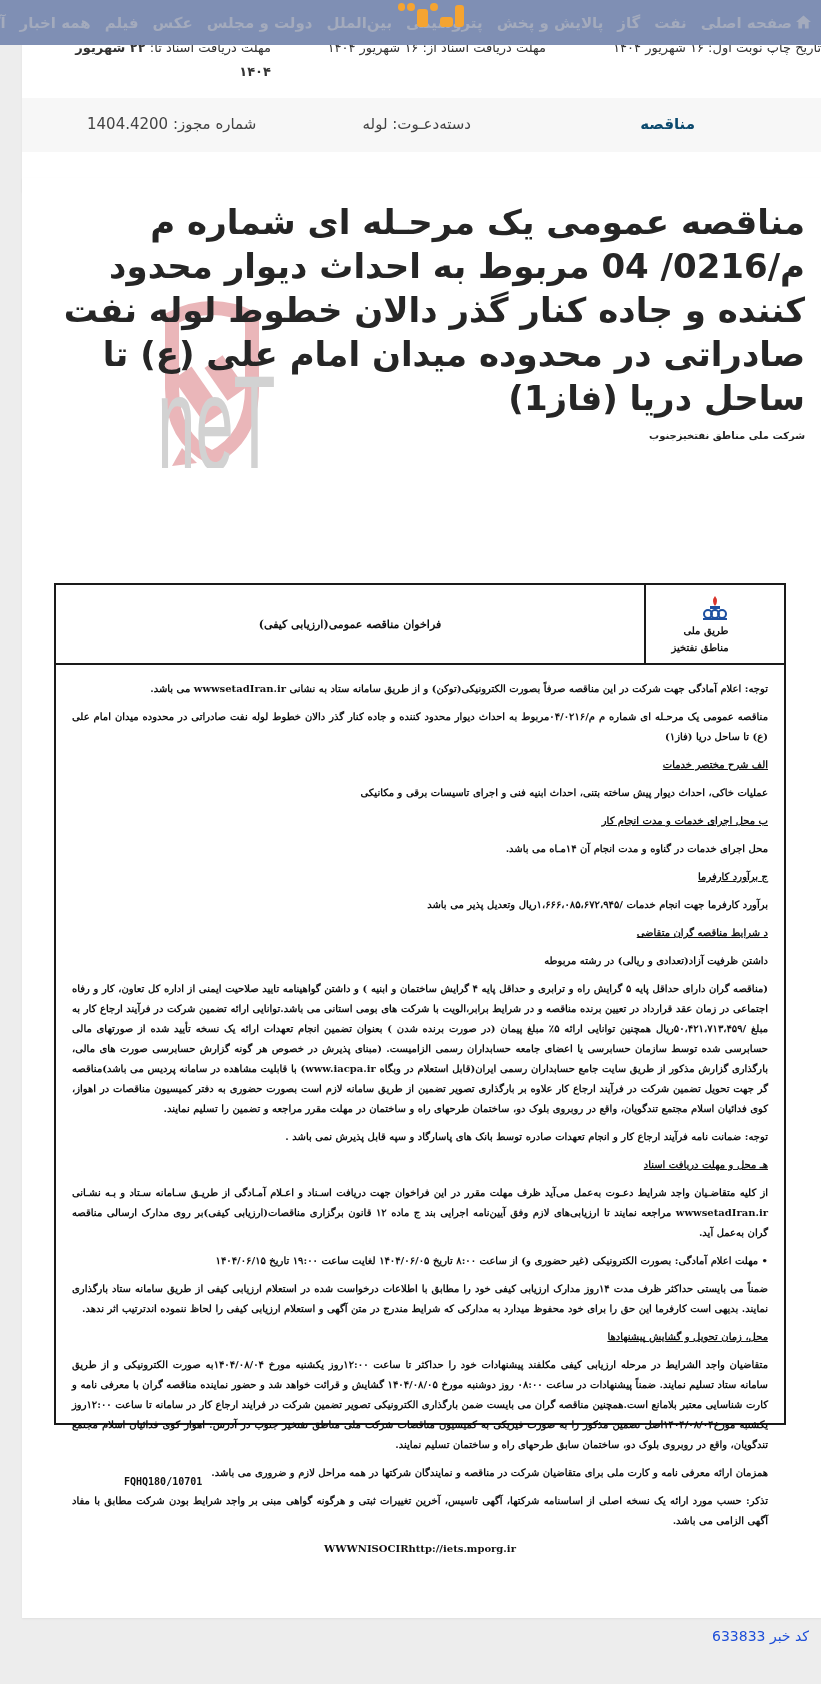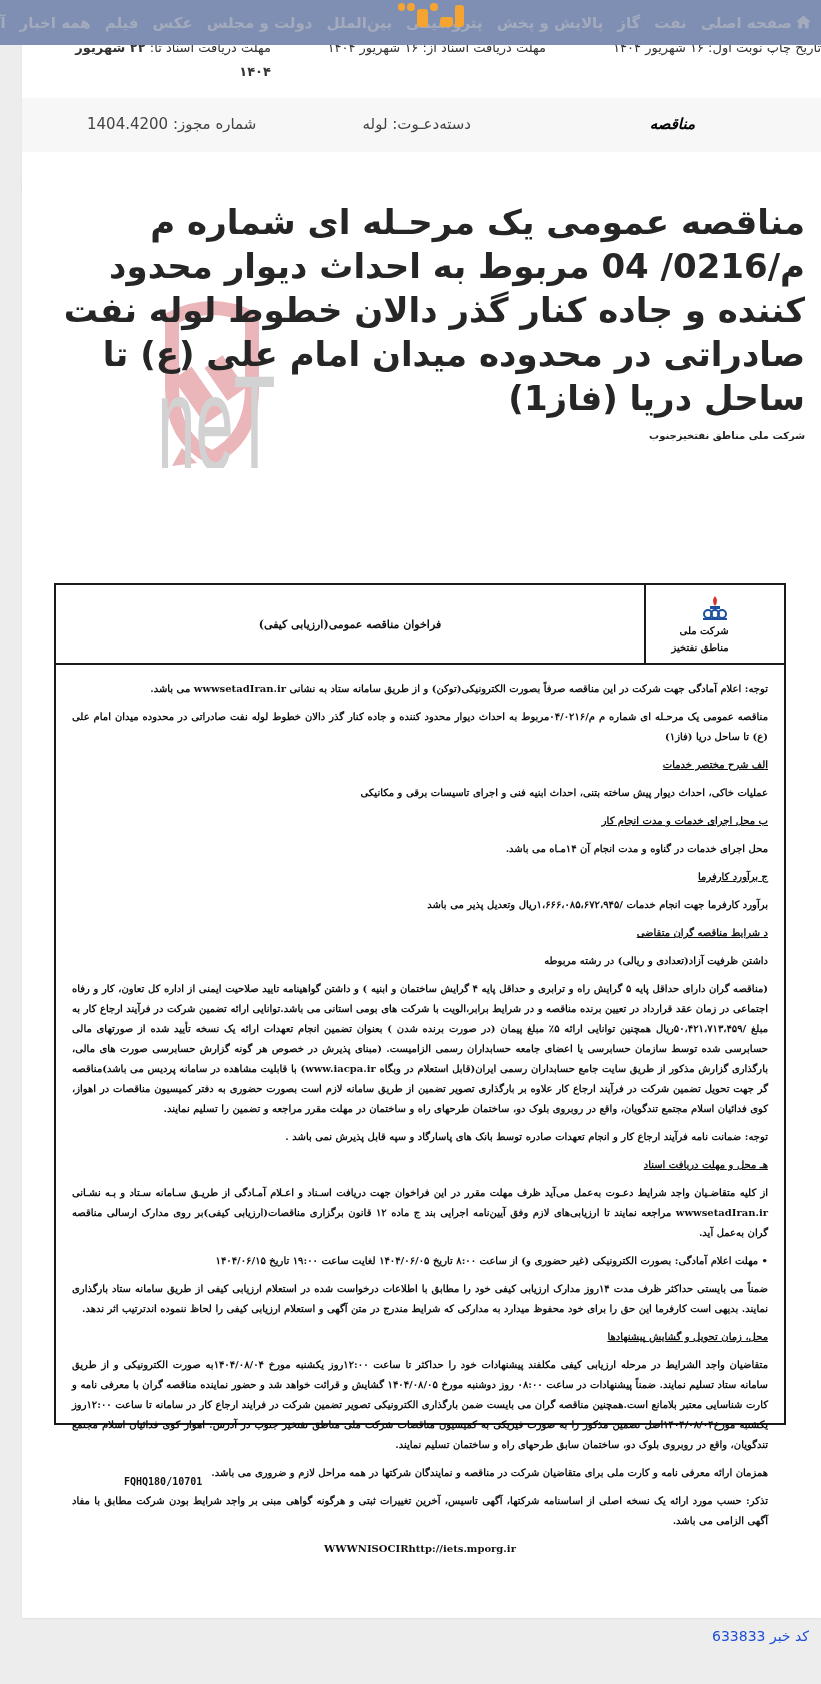--- a/index.html
+++ b/index.html
@@ -57,21 +57,21 @@
   .meta-dates .d1 { right: 0; }
   .meta-dates .d2 { right: 275px; }
   .meta-dates .d3 { right: 550px; width: 215px; white-space: normal; line-height: 24px; margin-top: -4px; }
   .meta-dates b { font-weight: bold; }
   .meta-row {
     position: absolute; top: 68px; left: 0; right: 0; height: 54px;
     background: #f7f7f7;
     font-size: 15px; color: #444;
   }
   .meta-row .c { position: absolute; top: 17px; white-space: nowrap; }
-  .meta-row .c-type { right: 126px; font-weight: bold; color: #000000; font-style: italic; }
+  .meta-row .c-type { right: 126px; font-weight: bold; color: #0c4a6e; }
   .meta-row .c-cat { right: 350px; }
   .meta-row .c-lic { left: 65px; }
 
   
   .main-card {
     position: absolute; top: 178px; left: 22px; right: 0; height: 1440px;
     background: #fff;
     box-shadow: 0 1px 2px rgba(0,0,0,0.06);
   }
   .watermark {
@@ -205,21 +205,21 @@
     <div class="doc-logo-cell">
       <svg width="30" height="26" viewBox="0 0 30 26">
         <path d="M15 0 Q19 5 15 10 Q11 5 15 0 Z" fill="#d9342b"></path>
         <rect x="10" y="10" width="10" height="3" fill="#1c4fa0"></rect>
         <circle cx="8" cy="18" r="4" fill="none" stroke="#1c4fa0" stroke-width="2"></circle>
         <circle cx="15" cy="18" r="4" fill="none" stroke="#1c4fa0" stroke-width="2"></circle>
         <circle cx="22" cy="18" r="4" fill="none" stroke="#1c4fa0" stroke-width="2"></circle>
         <rect x="3" y="22" width="24" height="2" fill="#1c4fa0"></rect>
       </svg>
       <div class="logo-text">
-        <div>شرکت ملی</div>
+        <div>طریق ملی</div>
         <div>مناطق نفتخیز</div>
       </div>
     </div>
     <div class="doc-title-cell">فراخوان  مناقصه عمومی(ارزیابی کیفی)</div>
   </div>
   <div class="doc-body">
     <p>توجه: اعلام آمادگی جهت شرکت در این مناقصه صرفاً بصورت الکترونیکی(توکن) و از طریق سامانه ستاد به نشانی wwwsetadIran.ir  می باشد.</p>
     <p class="gap">مناقصه عمومی یک مرحـله ای شماره  م م/۰۴/۰۲۱۶مربوط به  احداث دیوار محدود کننده و جاده کنار گذر دالان خطوط  لوله نفت صادراتی در محدوده میدان امام علی (ع) تا ساحل دریا (فاز۱)</p>
     <p class="gap hd">الف   شرح مختصر خدمات</p>
     <p>عملیات خاکی، احداث دیوار پیش ساخته بتنی، احداث ابنیه فنی و اجرای تاسیسات برقی و مکانیکی</p>

